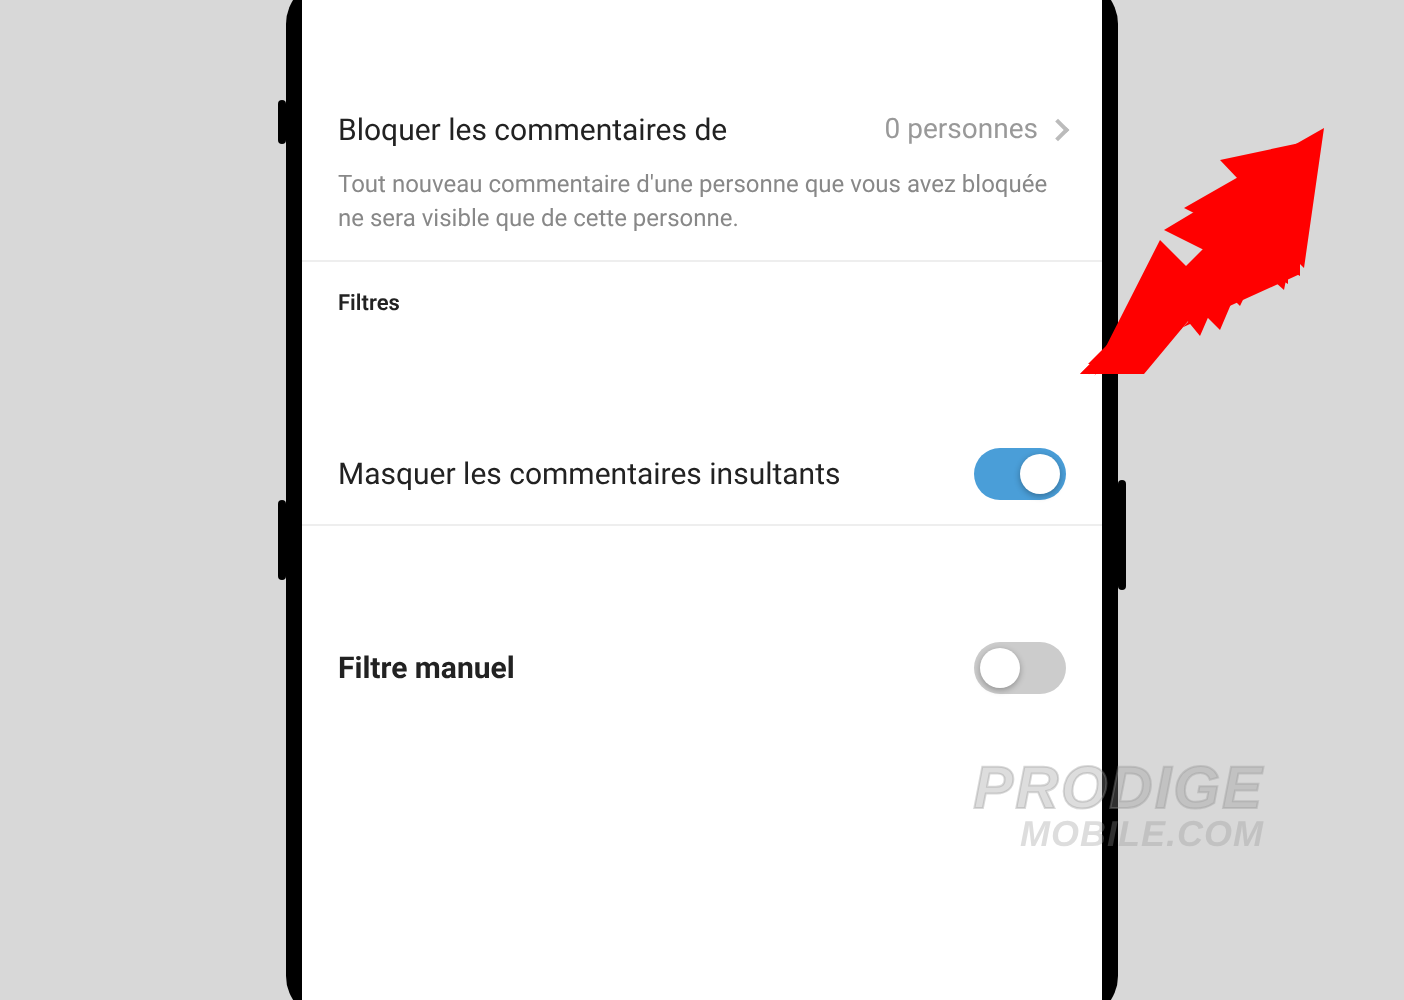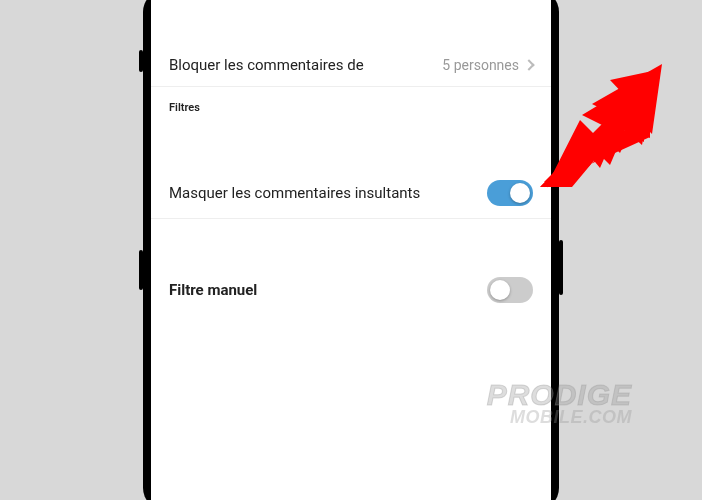--- a/index.html
+++ b/index.html
@@ -146,24 +146,25 @@
 <div class="phone-frame">
   <div class="side-notch notch-left-1"></div>
   <div class="side-notch notch-left-2"></div>
   <div class="side-notch notch-right"></div>
   <div class="phone-screen">
 
     <div class="section">
       <div class="row">
         <span class="row-title">Bloquer les commentaires de</span>
         <span class="row-value">
-          <span>5 personnes</span>
+          <span>0 personnes</span>
           <span class="chevron"></span>
         </span>
       </div>
+      <p class="description">Tout nouveau commentaire d'une personne que vous avez bloquée ne sera visible que de cette personne.</p>
     </div>
 
     <hr class="divider">
 
     <div class="section-header">Filtres</div>
 
     <div class="section">
       <div class="row">
         <span class="row-title">Masquer les commentaires insultants</span>
         <div class="toggle on">

